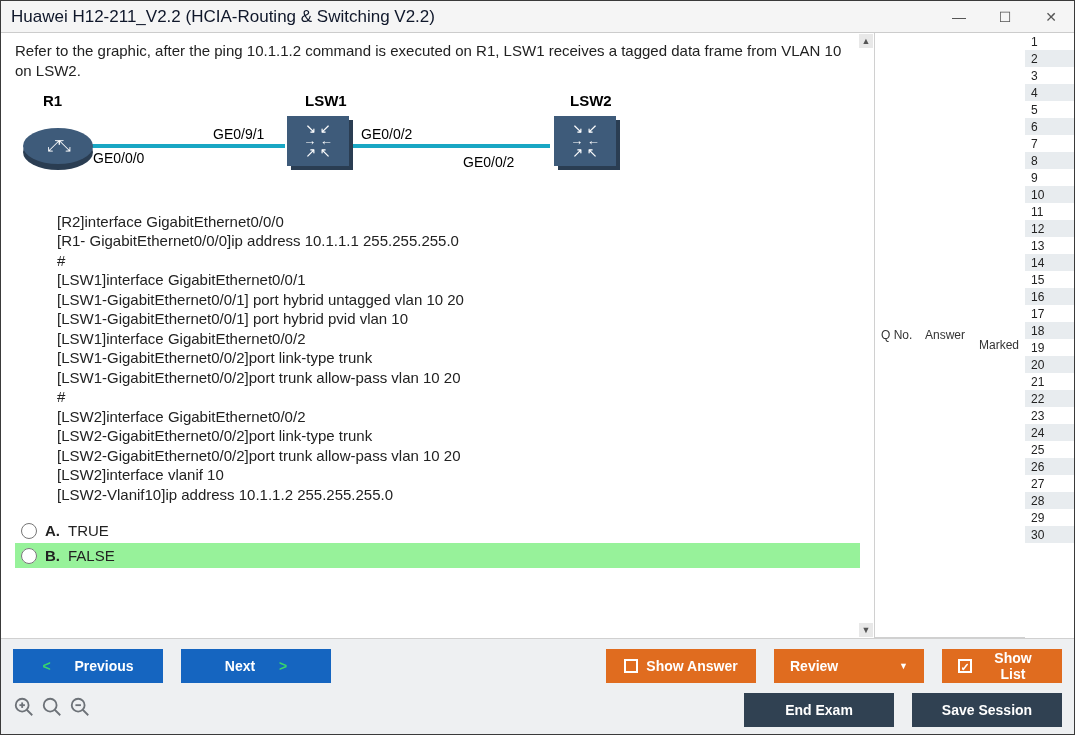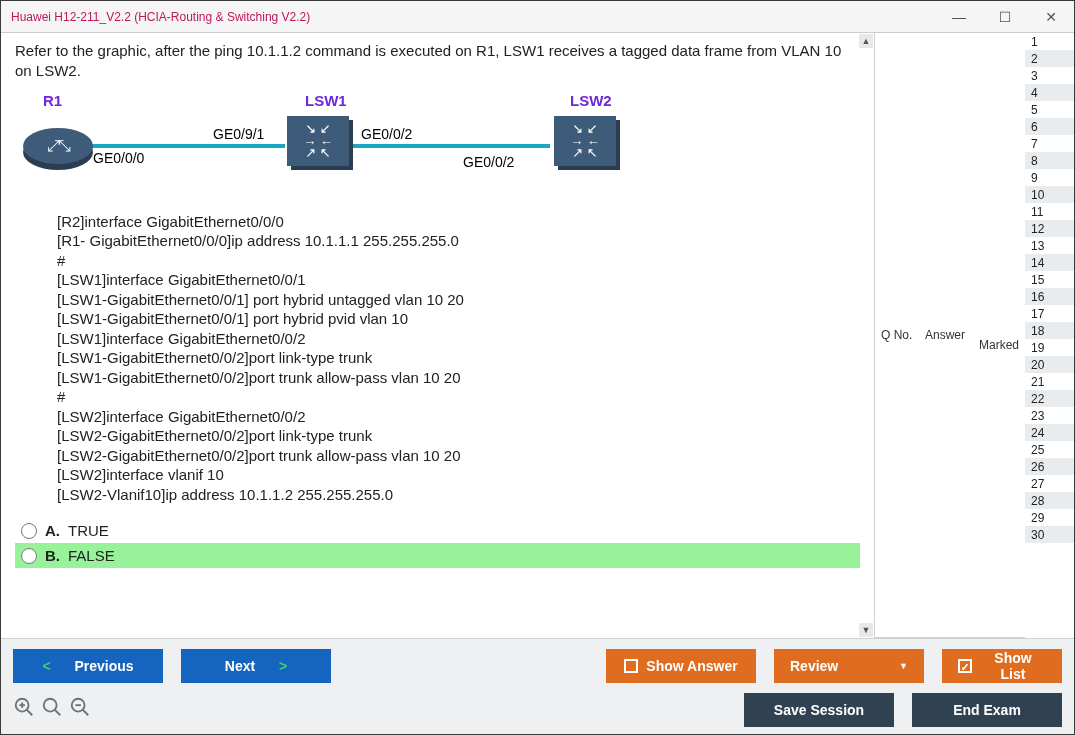--- a/index.html
+++ b/index.html
@@ -20,21 +20,21 @@
 }
 .titlebar {
   height: 32px;
   display: flex;
   align-items: center;
   justify-content: space-between;
   padding: 0 0 0 10px;
   border-bottom: 1px solid #ccc;
   background: #f5f5f5;
 }
-.titlebar .title { font-size: 12px; color: #be185d; }
+.titlebar .title { font-size: 17px; color: #0f172a; }
 .win-controls { display: flex; }
 .win-btn {
   width: 46px; height: 30px;
   display: flex; align-items: center; justify-content: center;
   color: #555; font-size: 14px;
 }
 .topbar {
   height: 46px;
   display: flex;
   align-items: center;
@@ -78,21 +78,21 @@
   height: 100%;
   overflow-y: auto;
   padding: 8px 14px;
 }
 .qtext { font-size: 15px; line-height: 1.35; margin-bottom: 10px; }
 .diagram {
   width: 640px; height: 110px;
   position: relative;
   margin: 6px 0 10px 0;
 }
-.dev-label { position: absolute; font-weight: bold; font-size: 15px; color:#6d28d9; }
+.dev-label { position: absolute; font-weight: bold; font-size: 15px; color:#000000; }
 .port-label { position: absolute; font-size: 14px; color:#000; }
 .device {
   position: absolute;
   width: 70px; height: 52px;
 }
 .router-body {
   width: 70px; height: 36px;
   background: #3e5b7a;
   border-radius: 50%;
   position: absolute; top: 8px;
@@ -416,21 +416,21 @@
         <span class="zoom-icon">
           <svg width="22" height="22" viewBox="0 0 24 24" fill="none" stroke="#6d7278" stroke-width="2">
               <circle cx="10" cy="10" r="7"></circle>
               <line x1="15" y1="15" x2="21" y2="21"></line>
               <line x1="7" y1="10" x2="13" y2="10"></line>
             </svg>
         </span>
       </div>
       <div class="spacer"></div>
       <button class="btn btn-dark" style="width:150px;">
+        <span>End Exam</span>
+      </button>
+      <button class="btn btn-dark" style="width:150px;">
         <span>Save Session</span>
-      </button>
-      <button class="btn btn-dark" style="width:150px;">
-        <span>End Exam</span>
       </button>
     </div>
   </div>
 
 </div>
 
 </body></html>

